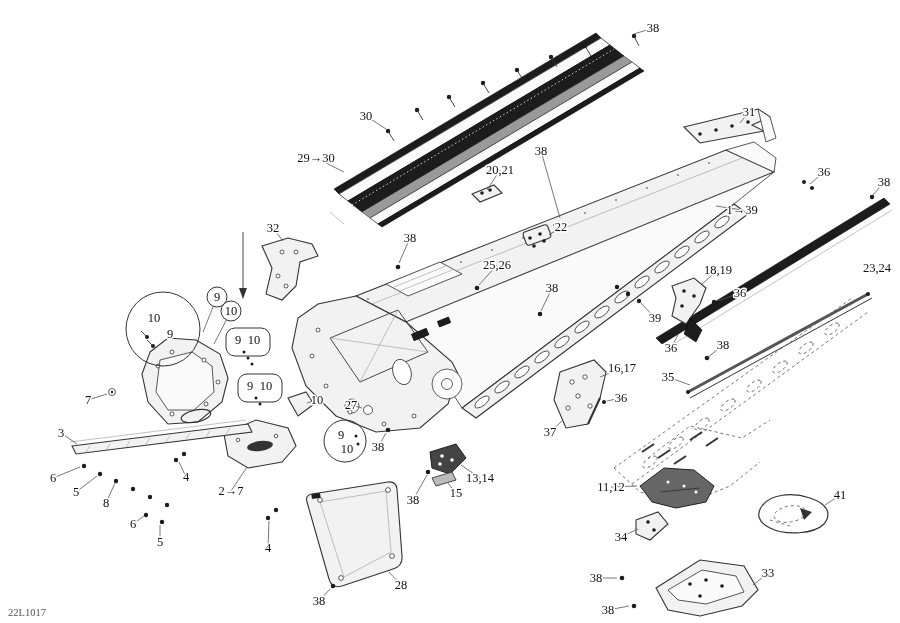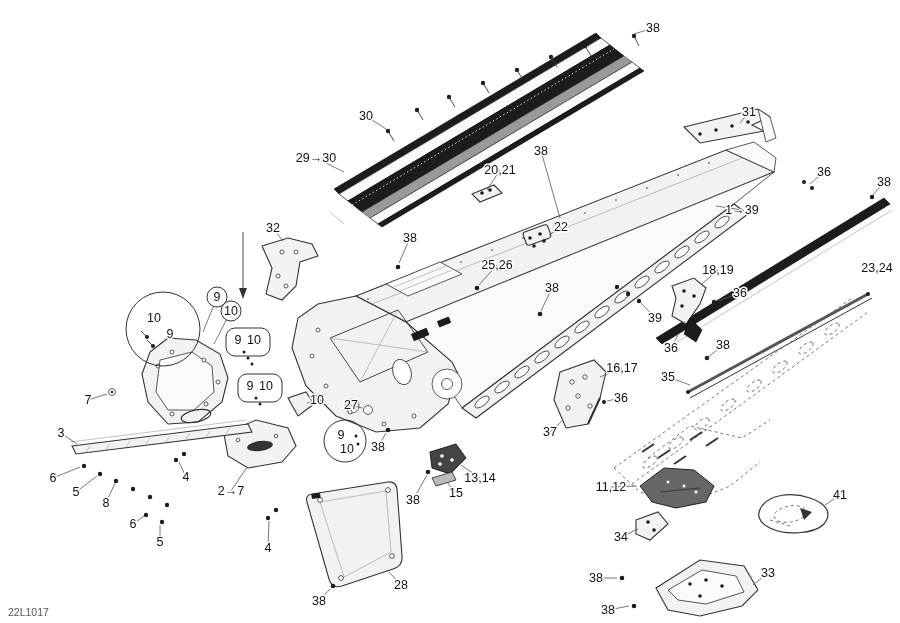--- a/index.html
+++ b/index.html
@@ -1,17 +1,17 @@
 <!DOCTYPE html>
 <html><head>
 <meta charset="utf-8">
 <style>
   html,body{margin:0;padding:0;background:#fff;}
   .stage{position:relative;width:900px;height:623px;background:#fff;overflow:hidden;
-         font-family:Liberation Sans, sans-serif;}
+         font-family:Liberation Serif, serif;}
   svg{display:block;}
   .part{fill:#f2f2f2;stroke:#333;stroke-width:1.1;}
   .part-light{fill:#fafafa;stroke:#444;stroke-width:.9;}
   .part-dark{fill:#1c1c1c;stroke:#000;stroke-width:.6;}
   .part-gray{fill:#9a9a9a;stroke:#333;stroke-width:.6;}
   .part-mid{fill:#666;stroke:#222;stroke-width:1;}
   .ln{stroke:#333;fill:none;stroke-width:.9;}
   .ln-thin{stroke:#999;fill:none;stroke-width:.6;}
   .hole{fill:#fff;stroke:#333;stroke-width:.8;}
   .bolt{fill:#1c1c1c;stroke:none;}

